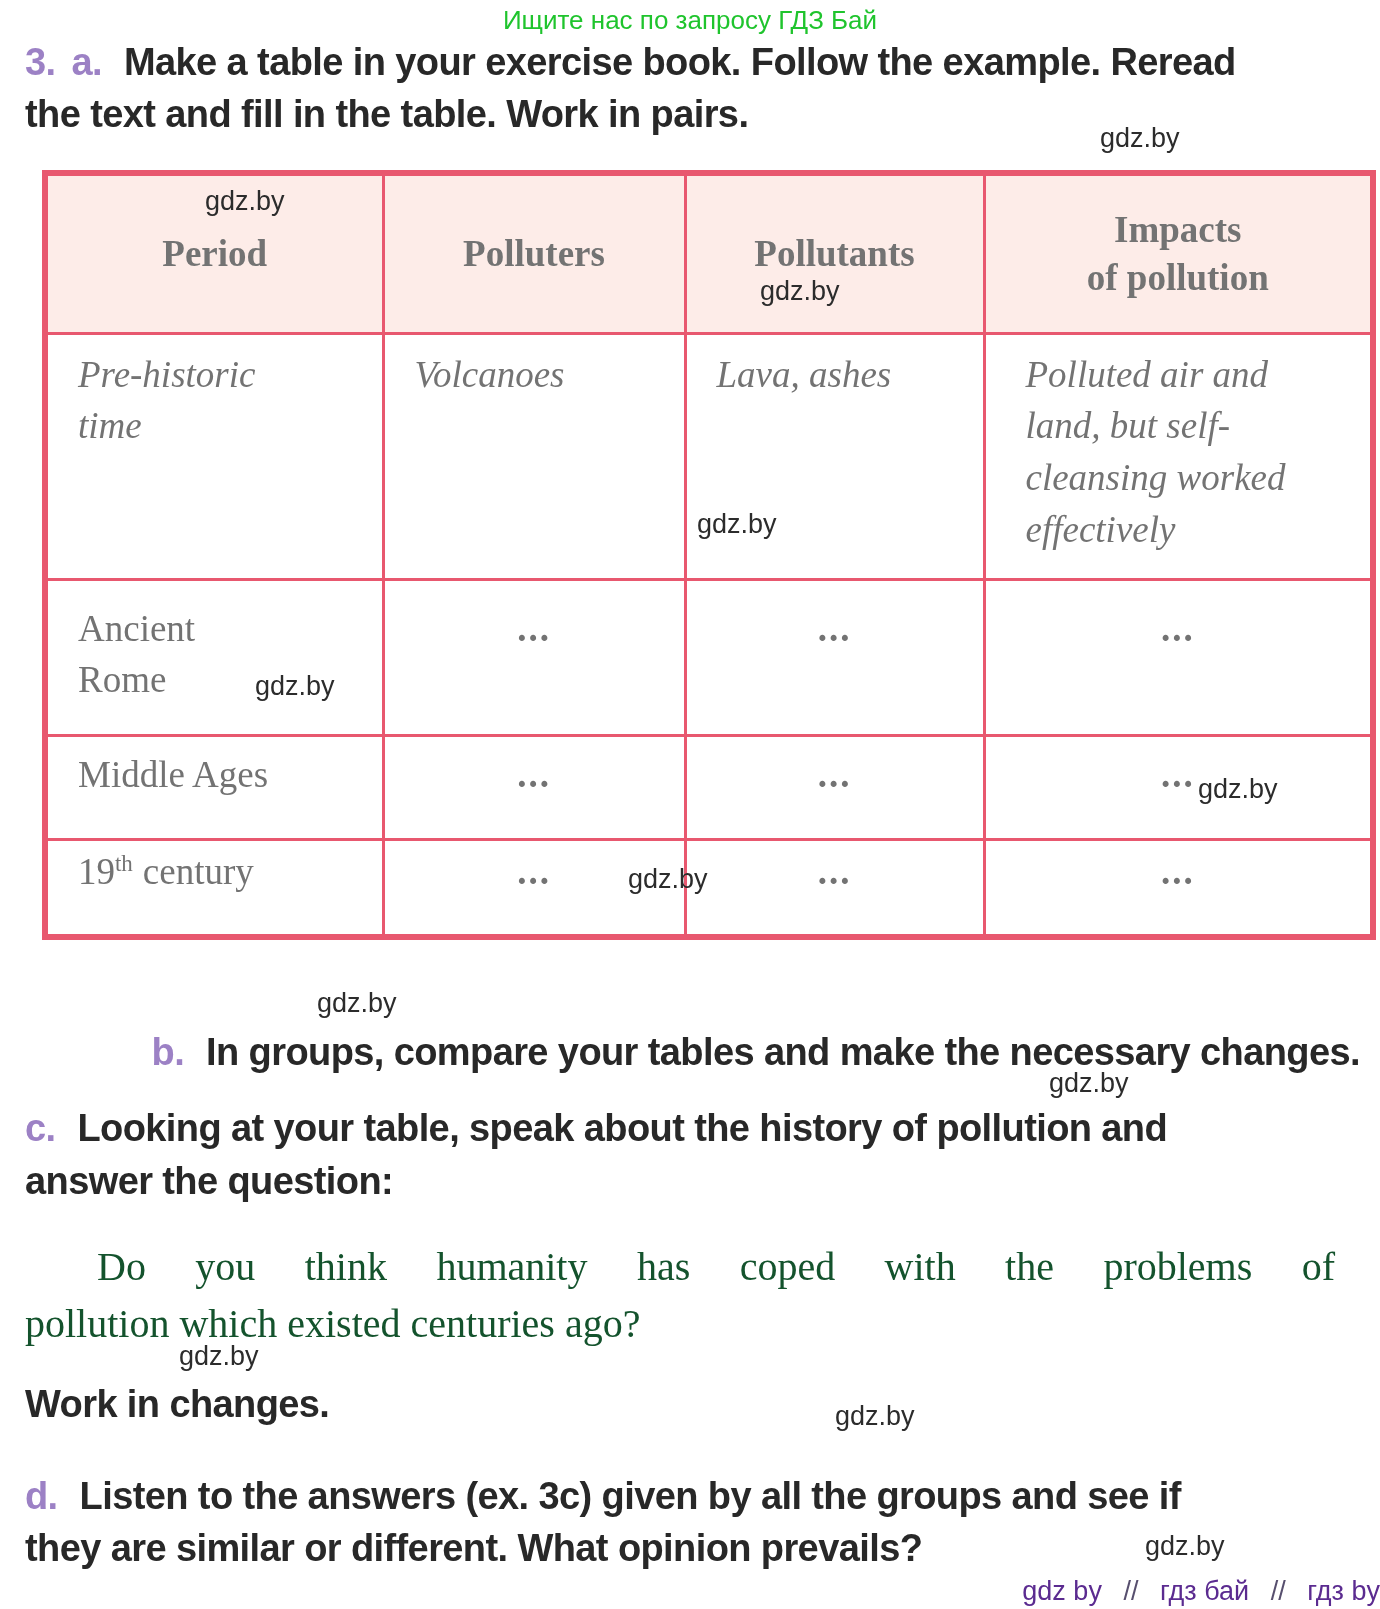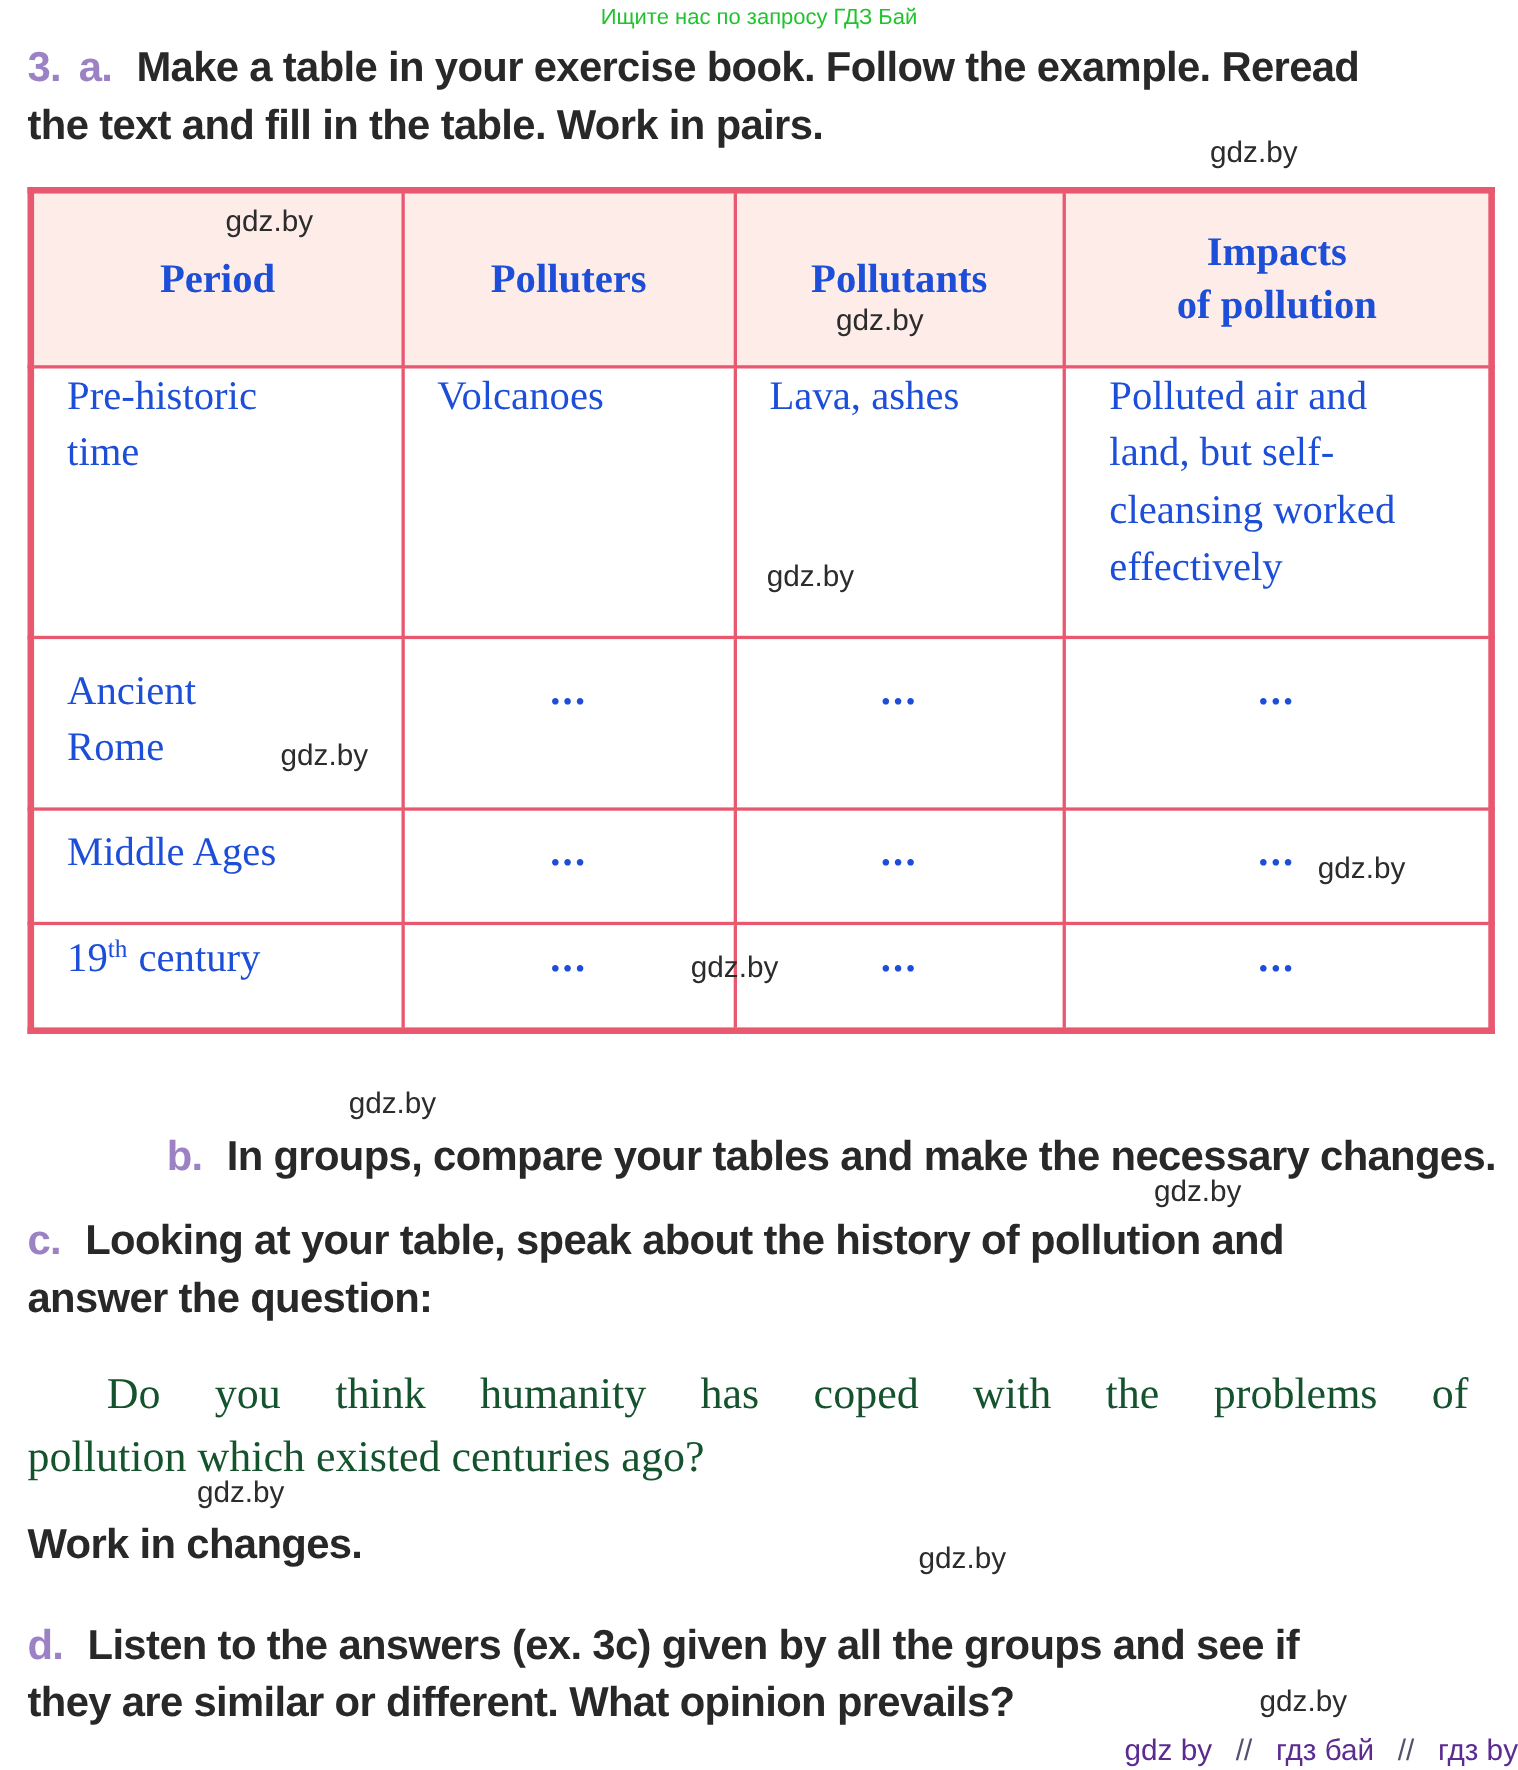--- a/index.html
+++ b/index.html
@@ -2,47 +2,47 @@
 <html><head>
 <meta charset="utf-8">
 <style>
   html,body{margin:0;padding:0;background:#ffffff;}
   .page{
     position:relative;width:1380px;height:1609px;background:#ffffff;
     overflow:hidden;font-family:"Liberation Sans",sans-serif;color:#282828;
   }
   .promo{
     position:absolute;top:5px;left:0;width:100%;text-align:center;
-    font-size:20px;font-weight:500;color:#1fc42d;
+    font-size:26px;font-weight:500;color:#1fc42d;
   }
   .sec{
     position:absolute;left:25px;width:1335px;
     font-size:38px;font-weight:bold;line-height:52px;letter-spacing:-0.6px;color:#282828;
   }
   .plabel{color:#9c81c5;font-weight:bold;}
   .plabel.num{margin-right:16px;}
   .plabel.let{margin-right:22px;}
   .stext{white-space:pre-line;}
   
   table.ptable{
-    position:absolute;left:25px;top:170px;width:1328px;
+    position:absolute;left:42px;top:170px;width:1328px;
     border-collapse:collapse;table-layout:fixed;
     border:6px solid #e8586f;
-    font-family:"Liberation Serif","DejaVu Serif",serif;color:#1d4ed8;
+    font-family:"Liberation Serif","DejaVu Serif",serif;color:#737373;
   }
   .ptable th,.ptable td{border:3px solid #e8586f;overflow:hidden;}
   .ptable th{
     background:#fdece8;font-size:37px;font-weight:bold;text-align:center;
     vertical-align:middle;line-height:1.3;white-space:pre-line;
   }
   .ptable td{font-size:37px;vertical-align:top;background:#ffffff;line-height:1.4;}
   td.cell-l{text-align:left;padding-left:30px;white-space:pre-line;}
   td.cell-impact{padding-left:40px;padding-right:16px;}
   td.cell-dots{text-align:center;font-weight:bold;letter-spacing:2px;}
-  tr.r1 td{padding-top:0;}
+  tr.r1 td{padding-top:14px;font-style:italic;}
   tr.r2 td{padding-top:22px;}
   tr.r3 td{padding-top:12px;}
   tr.r4 td{padding-top:5px;}
   td sup{font-size:0.62em;}
   .rest{margin-left:0.27em;}
   
   .question{
     position:absolute;left:25px;top:1238px;width:1310px;
     font-family:"Liberation Serif","DejaVu Serif",serif;font-size:40px;
     line-height:57px;color:#14532d;

